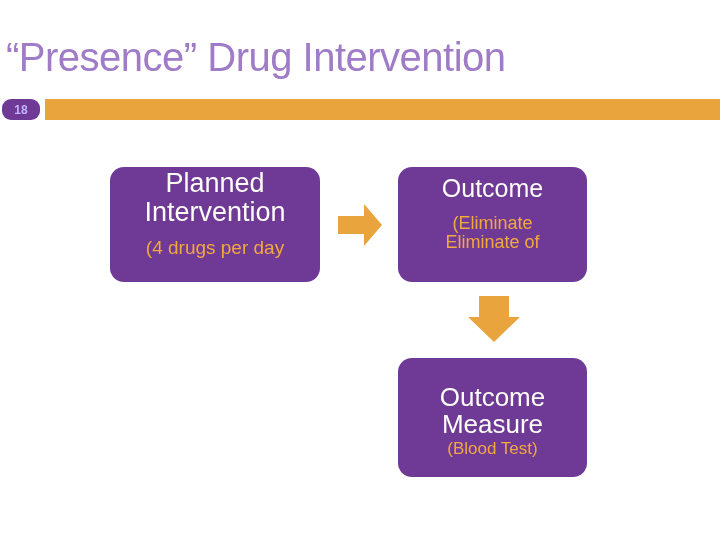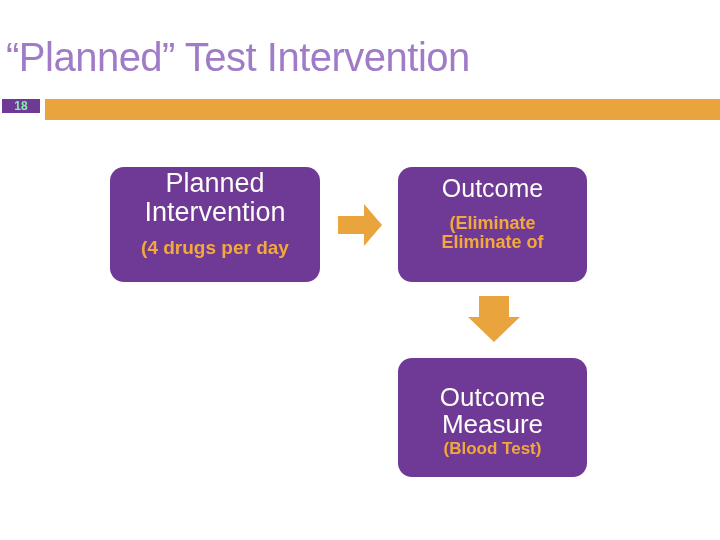--- a/index.html
+++ b/index.html
@@ -24,28 +24,29 @@
     color: #A07CC8;
     font-weight: 400;
     letter-spacing: -0.5px;
     white-space: nowrap;
   }
   .page-badge {
     position: absolute;
     left: 2px;
     top: 99px;
     width: 38px;
-    height: 14px;
+    height: 21px;
     background: #6E3A96;
-    color: #86efac;
+    color: #c4b5fd;
     font-size: 12px;
     font-weight: bold;
     display: flex;
     align-items: center;
     justify-content: center;
+    border-radius: 9px;
   }
   .accent-bar {
     position: absolute;
     left: 45px;
     top: 99px;
     width: 675px;
     height: 21px;
     background: #E9A43D;
   }
   .flow-box {
@@ -56,21 +57,21 @@
     text-align: center;
     overflow: hidden;
     box-sizing: border-box;
   }
   .box-main {
     color: #FDFCF7;
     font-weight: 400;
   }
   .box-sub {
     color: #F3A83E;
-    font-weight: bold;
+    font-weight: normal;
   }
   
   .box-planned {
     left: 110px;
     top: 167px;
     width: 210px;
     height: 115px;
     padding-top: 2px;
   }
   .box-planned .box-main { font-size: 27px; line-height: 29px; }
@@ -104,21 +105,21 @@
   .arrow svg { display: block; }
   .arrow polygon { fill: #E9A43D; }
   .arrow-right { left: 338px; top: 204px; }
   .arrow-down  { left: 468px; top: 296px; }
 </style>
 </head>
 <body>
 
 <div class="slide">
 
-  <div class="slide-title">“Planned” Test Intervention</div>
+  <div class="slide-title">“Presence” Drug Intervention</div>
 
   <div class="page-badge">18</div>
 
   <div class="accent-bar"></div>
 
   <div class="flow-box box-planned">
     <div class="box-main">
       <div>Planned</div>
       <div>Intervention</div>
     </div>

